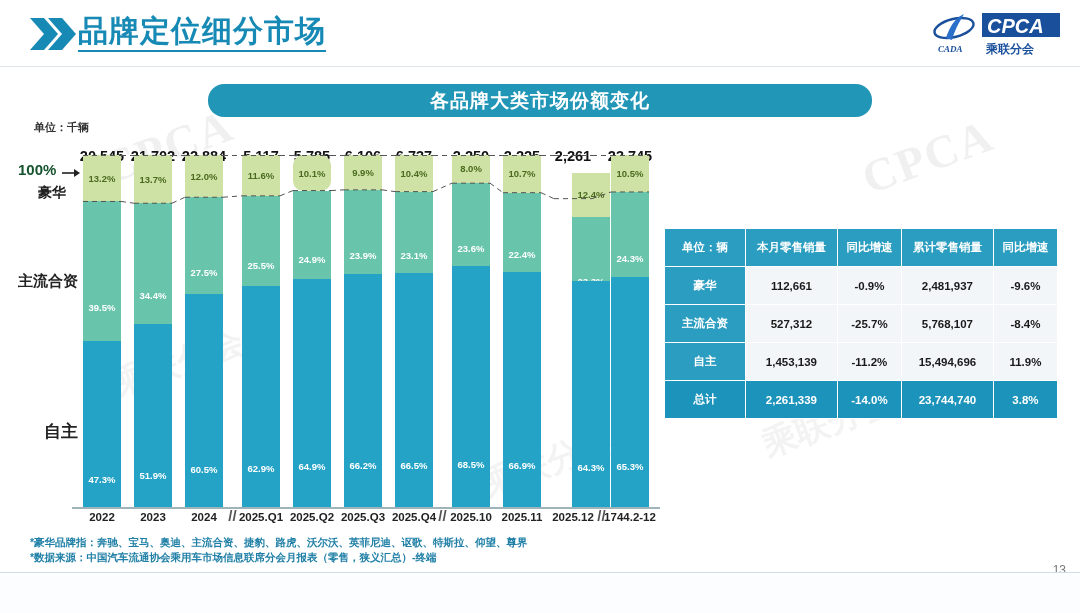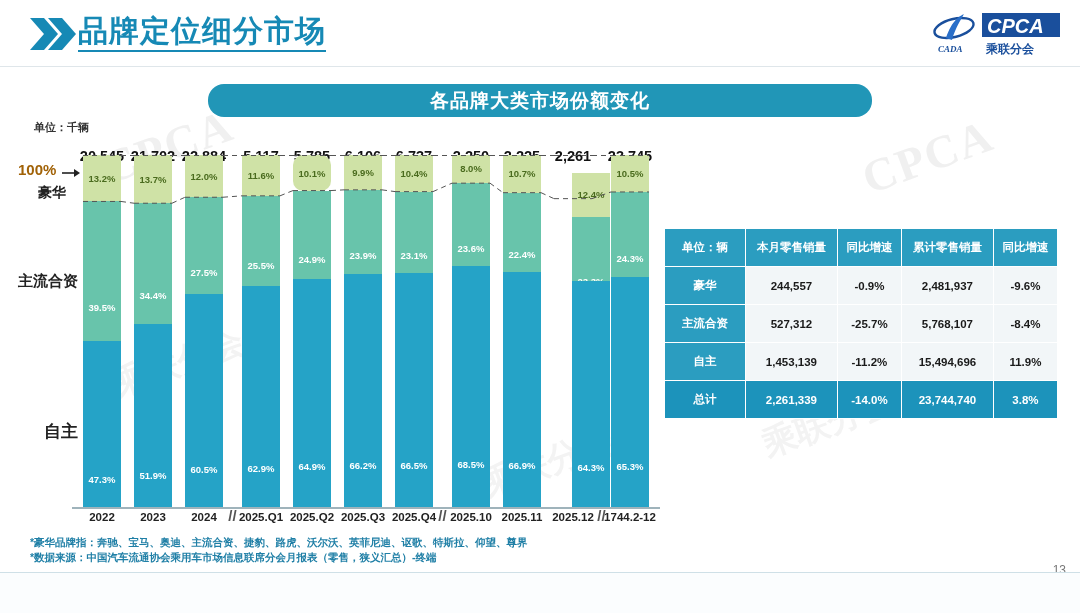--- a/index.html
+++ b/index.html
@@ -26,21 +26,21 @@
   .hdr-rule{position:absolute;left:0;top:66px;width:1080px;height:1px;background:#dfe6ea;}
   .logo{position:absolute;right:18px;top:8px;width:132px;height:48px;}
 
   
   .pill{position:absolute;left:208px;top:84px;width:664px;height:33px;background:#2196b7;
         border-radius:16px;color:#fff;font-size:19px;font-weight:bold;text-align:center;
         line-height:33px;letter-spacing:1px;}
 
   
   .unit{position:absolute;left:34px;top:120px;font-size:11px;font-weight:bold;color:#333;}
-  .pct100{position:absolute;left:18px;top:161px;font-size:15px;font-weight:bold;color:#a16207;}
+  .pct100{position:absolute;left:18px;top:161px;font-size:15px;font-weight:bold;color:#14532d;}
   .arrow100{position:absolute;left:62px;top:168px;width:18px;height:10px;}
   .axis-lbl{position:absolute;font-size:15px;font-weight:bold;color:#222;}
   #lbl-lux{left:38px;top:184px;font-size:14px;}
   #lbl-joint{left:18px;top:272px;}
   #lbl-self{left:44px;top:420px;font-size:17px;}
 
   .plot{position:absolute;left:80px;top:155px;width:570px;height:352px;}
   .totals{position:absolute;left:80px;top:148px;width:570px;height:20px;}
   .total-num{position:absolute;font-size:14.5px;font-weight:bold;color:#111;text-align:center;
              top:0;transform:translateX(-50%);white-space:nowrap;}
@@ -285,21 +285,21 @@
           <th style="width: 74px;">单位：辆</th>
           <th>本月零售销量</th>
           <th>同比增速</th>
           <th>累计零售销量</th>
           <th>同比增速</th>
         </tr>
       </thead>
     <tbody id="tbody">
         <tr>
           <td class="rowhead">豪华</td>
-          <td class="val">244,557</td>
+          <td class="val">112,661</td>
           <td class="val">-0.9%</td>
           <td class="val">2,481,937</td>
           <td class="val">-9.6%</td>
         </tr>
         <tr>
           <td class="rowhead">主流合资</td>
           <td class="val">527,312</td>
           <td class="val">-25.7%</td>
           <td class="val">5,768,107</td>
           <td class="val">-8.4%</td>

